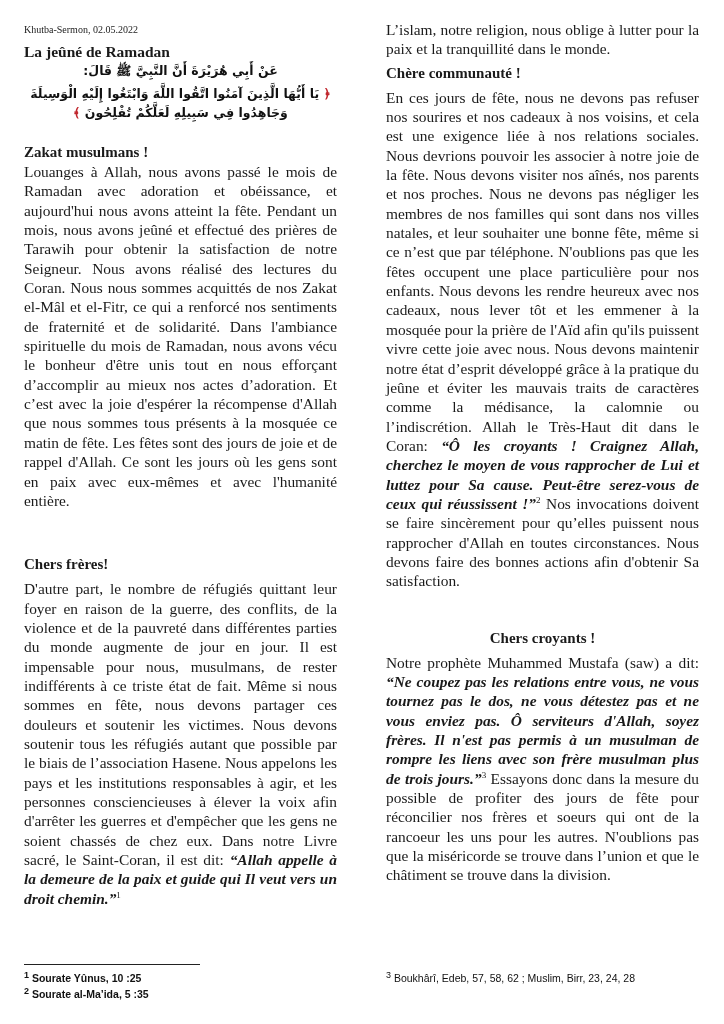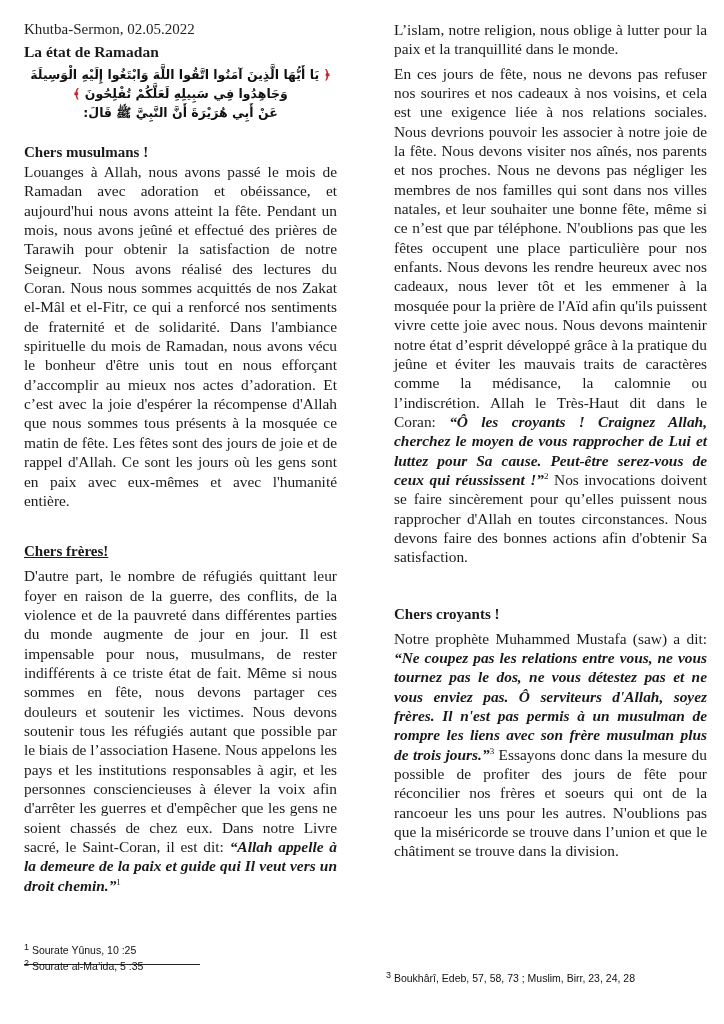--- a/index.html
+++ b/index.html
@@ -14,25 +14,25 @@
       overflow: hidden;
       color: #1a1a1a;
       font-family: "DejaVu Serif", "Liberation Serif", serif;
     }
     .col {
       position: absolute;
       top: 0;
       width: 313px;
     }
     .col-left { left: 24px; }
-    .col-right { left: 386px; margin-left: 8px; }
+    .col-right { left: 386px; }
 
     .meta {
       font-family: "Liberation Serif", serif;
-      font-size: 15px;
+      font-size: 10px;
       margin-top: 20px;
       line-height: 19px;
       color: #222;
     }
     .title {
       font-family: "Liberation Serif", serif;
       font-weight: bold;
       font-size: 15.5px;
       line-height: 19px;
       margin-top: 3px;
@@ -68,82 +68,83 @@
     }
     .para b { font-weight: bold; font-style: italic; }
     .para sup, .fn sup {
       font-size: 9px;
       line-height: 0;
       vertical-align: super;
     }
 
     #h-chers-musulmans { margin-top: 21px; }
     #p-louanges { }
-    #h-chers-freres { margin-top: 32px; text-decoration: underline; }
+    #h-chers-freres { margin-top: 45px; }
     #p-refugies { margin-top: 5px; }
 
     #p-islam { margin-top: 20px; }
     #h-chere-communaute { margin-top: 5px; }
     #p-ces-jours { margin-top: 5px; }
-    #h-chers-croyants { margin-top: 38px; }
+    #h-chers-croyants { margin-top: 38px; text-align: center; }
     #p-prophete { margin-top: 5px; }
     #p-final { margin-top: 6px; }
 
     .fn-rule {
       position: absolute;
       left: 24px;
       top: 964px;
       width: 176px;
       height: 0;
       border-top: 1px solid #222;
     }
     .fn {
       position: absolute;
       font-family: "Liberation Sans", sans-serif;
       font-size: 10.5px;
       line-height: 16px;
       color: #111;
     }
-    .fn-left { left: 24px; top: 942px; }
+    .fn-left { left: 24px; top: 970px; font-weight: bold; }
     .fn-right { left: 386px; top: 970px; }
     .fn p { margin: 0; }
   </style>
 </head>
 <body>
 
 <div class="col col-left">
   <div class="meta">Khutba-Sermon, 02.05.2022</div>
-  <div class="title">La état de Ramadan</div>
+  <div class="title">La jeûné de Ramadan</div>
 
+  <div class="arabic arabic-narr">عَنْ أَبِي هُرَيْرَةَ أَنَّ النَّبِيَّ ﷺ قَالَ:</div>
   <div class="arabic arabic-1">
     <p>
       <span class="red">﴿</span>
       <span>يَا أَيُّهَا الَّذِينَ آمَنُوا اتَّقُوا اللَّهَ وَابْتَغُوا إِلَيْهِ الْوَسِيلَةَ وَجَاهِدُوا فِي سَبِيلِهِ لَعَلَّكُمْ تُفْلِحُونَ</span>
       <span class="red">﴾</span>
     </p>
   </div>
-  <div class="arabic arabic-narr">عَنْ أَبِي هُرَيْرَةَ أَنَّ النَّبِيَّ ﷺ قَالَ:</div>
 
-  <h3 class="heading" id="h-chers-musulmans">Chers musulmans !</h3>
+  <h3 class="heading" id="h-chers-musulmans">Zakat musulmans !</h3>
   <p class="para" id="p-louanges">Louanges à Allah, nous avons passé le mois de Ramadan avec adoration et obéissance, et aujourd'hui nous avons atteint la fête. Pendant un mois, nous avons jeûné et effectué des prières de Tarawih pour obtenir la satisfaction de notre Seigneur. Nous avons réalisé des lectures du Coran. Nous nous sommes acquittés de nos Zakat el-Mâl et el-Fitr, ce qui a renforcé nos sentiments de fraternité et de solidarité. Dans l'ambiance spirituelle du mois de Ramadan, nous avons vécu le bonheur d'être unis tout en nous efforçant d’accomplir au mieux nos actes d’adoration. Et c’est avec la joie d'espérer la récompense d'Allah que nous sommes tous présents à la mosquée ce matin de fête. Les fêtes sont des jours de joie et de rappel d'Allah. Ce sont les jours où les gens sont en paix avec eux-mêmes et avec l'humanité entière.</p>
 
   <h3 class="heading" id="h-chers-freres">Chers frères!</h3>
   <p class="para" id="p-refugies"><span>D'autre part, le nombre de réfugiés quittant leur foyer en raison de la guerre, des conflits, de la violence et de la pauvreté dans différentes parties du monde augmente de jour en jour. Il est impensable pour nous, musulmans, de rester indifférents à ce triste état de fait. Même si nous sommes en fête, nous devons partager ces douleurs et soutenir les victimes. Nous devons soutenir tous les réfugiés autant que possible par le biais de l’association Hasene. Nous appelons les pays et les institutions responsables à agir, et les personnes consciencieuses à élever la voix afin d'arrêter les guerres et d'empêcher que les gens ne soient chassés de chez eux. Dans notre Livre sacré, le Saint-Coran, il est dit: </span><b>“Allah appelle à la demeure de la paix et guide qui Il veut vers un droit chemin.”</b><sup>1</sup></p>
 </div>
 
 <div class="col col-right">
   <p class="para" id="p-islam">L’islam, notre religion, nous oblige à lutter pour la paix et la tranquillité dans le monde.</p>
 
+  <h3 class="heading" id="h-chere-communaute">Chère communauté !</h3>
   <p class="para" id="p-ces-jours"><span>En ces jours de fête, nous ne devons pas refuser nos sourires et nos cadeaux à nos voisins, et cela est une exigence liée à nos relations sociales. Nous devrions pouvoir les associer à notre joie de la fête. Nous devons visiter nos aînés, nos parents et nos proches. Nous ne devons pas négliger les membres de nos familles qui sont dans nos villes natales, et leur souhaiter une bonne fête, même si ce n’est que par téléphone. N'oublions pas que les fêtes occupent une place particulière pour nos enfants. Nous devons les rendre heureux avec nos cadeaux, nous lever tôt et les emmener à la mosquée pour la prière de l'Aïd afin qu'ils puissent vivre cette joie avec nous. Nous devons maintenir notre état d’esprit développé grâce à la pratique du jeûne et éviter les mauvais traits de caractères comme la médisance, la calomnie ou l’indiscrétion. Allah le Très-Haut dit dans le Coran: </span><b>“Ô les croyants ! Craignez Allah, cherchez le moyen de vous rapprocher de Lui et luttez pour Sa cause. Peut-être serez-vous de ceux qui réussissent !”</b><sup>2</sup><span> Nos invocations doivent se faire sincèrement pour qu’elles puissent nous rapprocher d'Allah en toutes circonstances. Nous devons faire des bonnes actions afin d'obtenir Sa satisfaction.</span></p>
 
   <h3 class="heading" id="h-chers-croyants">Chers croyants !</h3>
   <p class="para" id="p-prophete"><span>Notre prophète Muhammed Mustafa (saw) a dit: </span><b>“Ne coupez pas les relations entre vous, ne vous tournez pas le dos, ne vous détestez pas et ne vous enviez pas. Ô serviteurs d'Allah, soyez frères. Il n'est pas permis à un musulman de rompre les liens avec son frère musulman plus de trois jours.”</b><sup>3</sup><span> Essayons donc dans la mesure du possible de profiter des jours de fête pour réconcilier nos frères et soeurs qui ont de la rancoeur les uns pour les autres. N'oublions pas que la miséricorde se trouve dans l’union et que le châtiment se trouve dans la division.</span></p>
 
 </div>
 
 <div class="fn-rule"></div>
 <div class="fn fn-left">
   <p><sup>1</sup> <span>Sourate Yûnus, 10 :25</span></p>
   <p><sup>2</sup> <span>Sourate al-Ma’ida, 5 :35</span></p>
 </div>
 <div class="fn fn-right">
-  <p><sup>3</sup> <span>Boukhârî, Edeb, 57, 58, 73 ; Muslim, Birr, 23, 24, 28</span></p>
+  <p><sup>3</sup> <span>Boukhârî, Edeb, 57, 58, 62 ; Muslim, Birr, 23, 24, 28</span></p>
 </div>
 
 </body></html>

